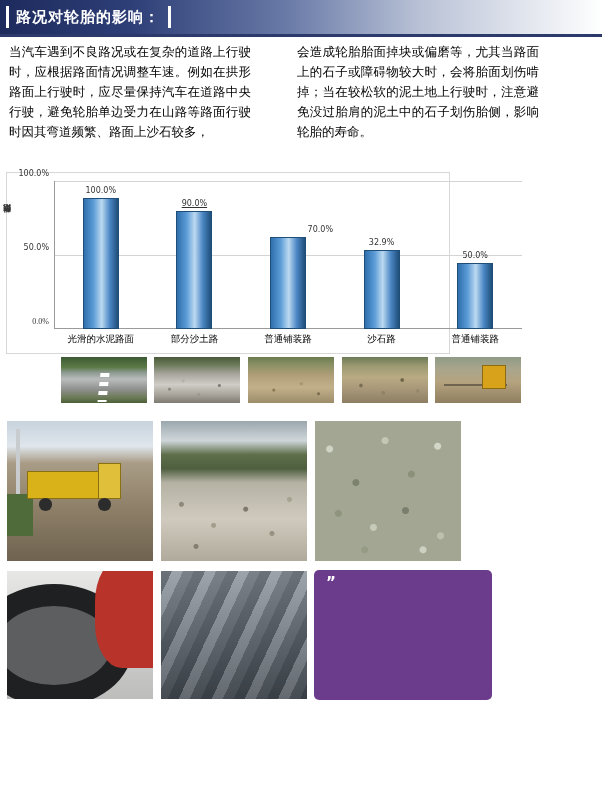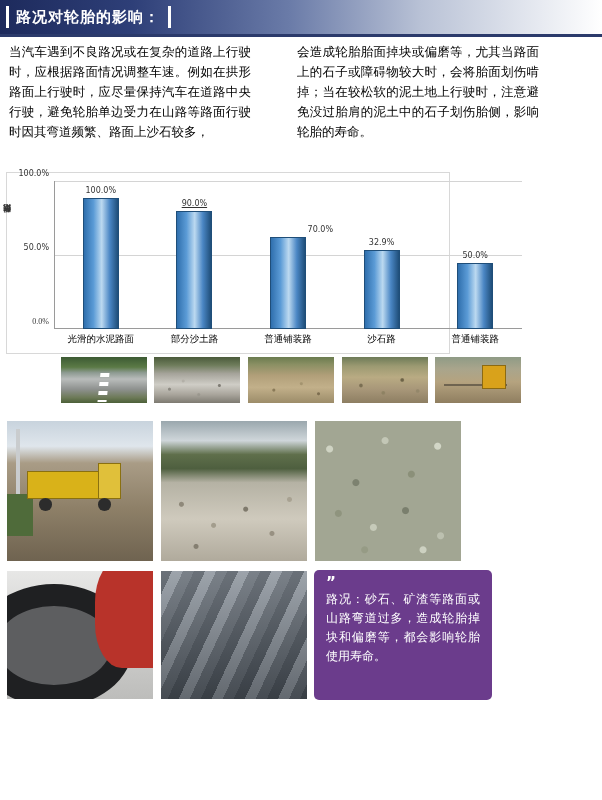--- a/index.html
+++ b/index.html
@@ -469,16 +469,15 @@
     <div class="arch"></div>
   </div>
 
   <div class="photo p5">
     <div class="tread"></div>
     <div class="tread-shadow"></div>
   </div>
 
   <div class="callout">
     <div class="quote">”</div>
-    <div class="ctext">路况：砂石、矿渣等路面或山路弯道过多，造成轮胎掉块和偏磨等，都会影响轮胎使用寿命。</div>
   </div>
 
 </div>
 
 </body></html>

